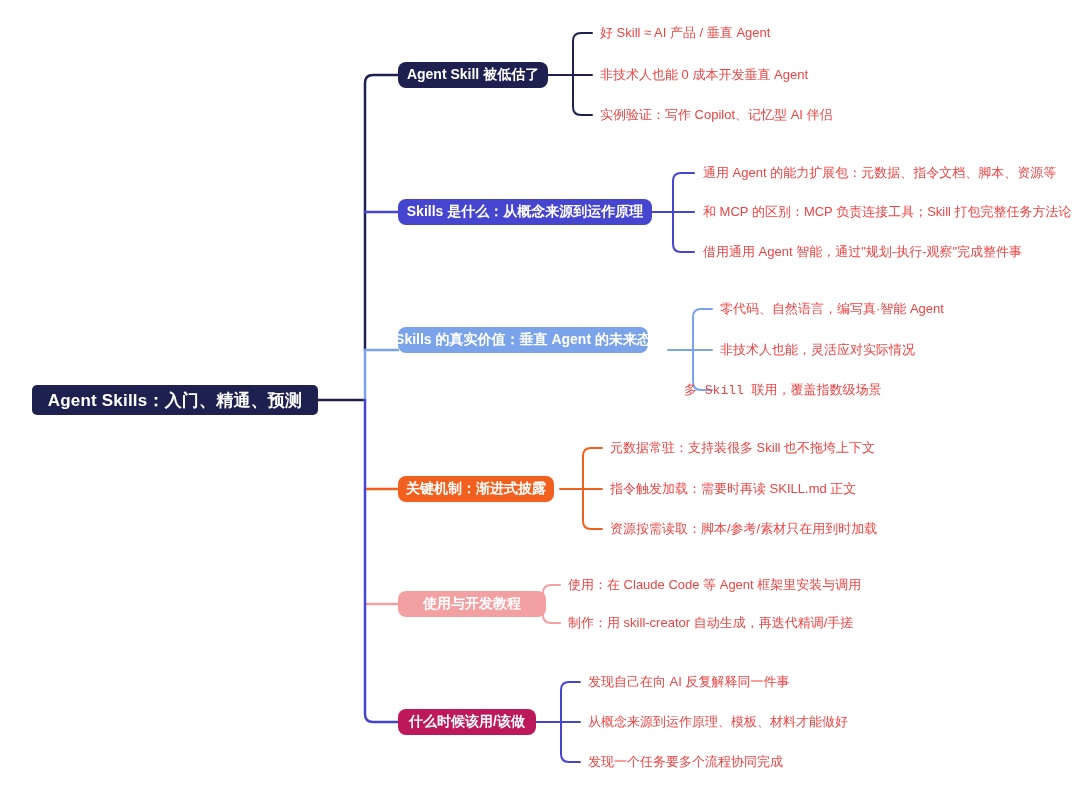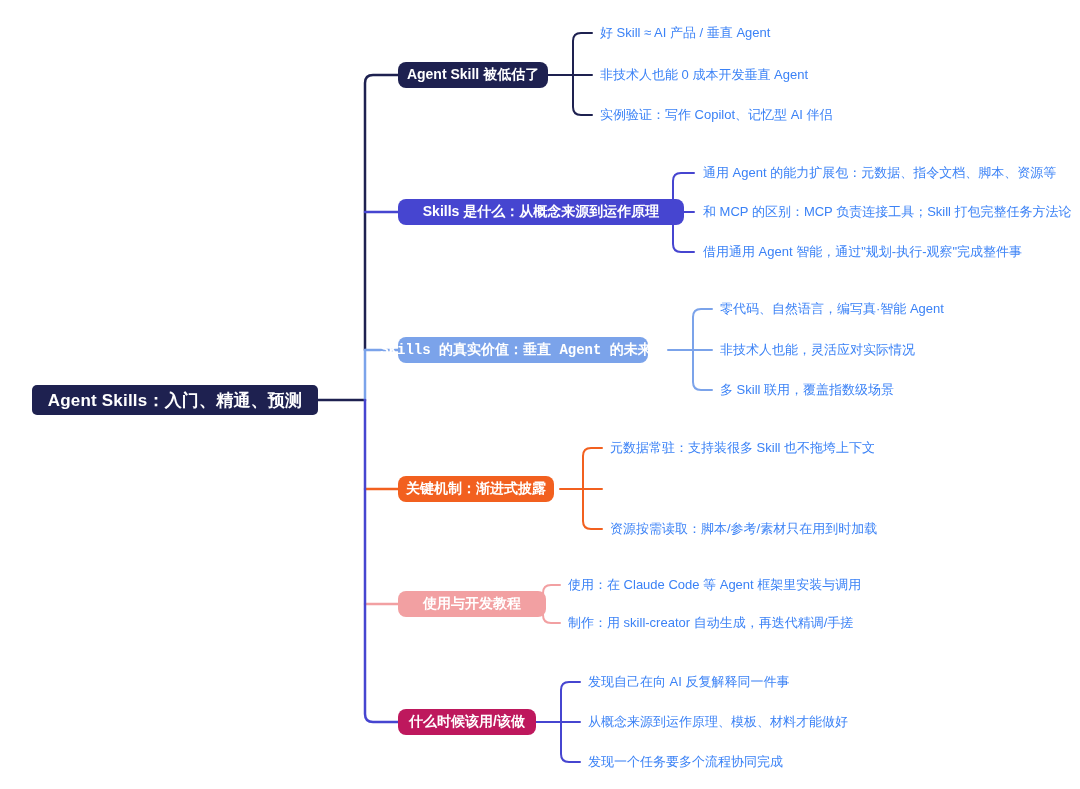--- a/index.html
+++ b/index.html
@@ -11,21 +11,21 @@
   .node{
     position:absolute;transform:translateY(-50%);
     display:flex;align-items:center;justify-content:center;
     box-sizing:border-box;white-space:nowrap;
     color:#ffffff;font-weight:bold;font-size:14px;
     height:26px;border-radius:8px;padding:0 16px;
   }
   .node.root{height:30px;font-size:17px;border-radius:5px;letter-spacing:.2px;}
   .leaf{
     position:absolute;transform:translateY(-50%);
-    white-space:nowrap;font-size:13px;color:#3b82f6;
+    white-space:nowrap;font-size:13px;color:#ef4444;
   }
 </style>
 </head>
 <body>
 
 <div class="canvas">
 
   <svg class="lines" viewBox="0 0 1080 789" fill="none" stroke-linecap="round">
 
     <path stroke-width="2.5" d="M398 75 H373 Q365 75 365 83 V350" stroke="#1e2150"></path>
@@ -51,32 +51,33 @@
     <path stroke-width="2" d="M536 722 H561 M561 722 V690 Q561 682 569 682 H580 M561 722 V754 Q561 762 569 762 H580 M561 722 H580" stroke="#4645d0"></path>
   </svg>
 
   <div class="node root" style="left: 32px; top: 400px; width: 286px; background: rgb(30, 33, 80);">Agent Skills：入门、精通、预测</div>
 
   <div class="node" style="left: 398px; top: 75px; width: 150px; background: rgb(30, 33, 80);">Agent Skill 被低估了</div>
   <div class="leaf" style="left:600px;top:33px;">好 Skill ≈ AI 产品 / 垂直 Agent</div>
   <div class="leaf" style="left:600px;top:75px;">非技术人也能 0 成本开发垂直 Agent</div>
   <div class="leaf" style="left:600px;top:115px;">实例验证：写作 Copilot、记忆型 AI 伴侣</div>
 
-  <div class="node" style="left: 398px; top: 212px; width: 286px; background: rgb(70, 69, 208);">Skills 是什么：从概念来源到运作原理</div>
+  <div class="node" style="left: 398px; top: 212px; width: 254px; background: rgb(70, 69, 208);">Skills 是什么：从概念来源到运作原理</div>
   <div class="leaf" style="left:703px;top:173px;">通用 Agent 的能力扩展包：元数据、指令文档、脚本、资源等</div>
   <div class="leaf" style="left:703px;top:212px;">和 MCP 的区别：MCP 负责连接工具；Skill 打包完整任务方法论</div>
   <div class="leaf" style="left:703px;top:252px;">借用通用 Agent 智能，通过"规划-执行-观察"完成整件事</div>
 
-  <div class="node" style="left: 398px; top: 350px; width: 250px; background: rgb(123, 163, 234); font-family: Liberation Mono, monospace;">Skills 的真实价值：垂直 Agent 的未来态</div>
+  <div class="node" style="left: 398px; top: 340px; width: 250px; background: rgb(123, 163, 234);">Skills 的真实价值：垂直 Agent 的未来态</div>
   <div class="leaf" style="left:720px;top:309px;">零代码、自然语言，编写真·智能 Agent</div>
   <div class="leaf" style="left:720px;top:350px;">非技术人也能，灵活应对实际情况</div>
-  <div class="leaf" style="left:720px;top:390px;">多 Skill 联用，覆盖指数级场景</div>
+  <div class="leaf" style="left:684px;top:390px;font-family:Liberation Mono, monospace;">多 Skill 联用，覆盖指数级场景</div>
 
   <div class="node" style="left: 398px; top: 489px; width: 156px; background: rgb(242, 96, 31);">关键机制：渐进式披露</div>
   <div class="leaf" style="left:610px;top:448px;">元数据常驻：支持装很多 Skill 也不拖垮上下文</div>
+  <div class="leaf" style="left:610px;top:489px;">指令触发加载：需要时再读 SKILL.md 正文</div>
   <div class="leaf" style="left:610px;top:529px;">资源按需读取：脚本/参考/素材只在用到时加载</div>
 
   <div class="node" style="left: 398px; top: 604px; width: 148px; background: rgb(242, 160, 162);">使用与开发教程</div>
   <div class="leaf" style="left:568px;top:585px;">使用：在 Claude Code 等 Agent 框架里安装与调用</div>
   <div class="leaf" style="left:568px;top:623px;">制作：用 skill-creator 自动生成，再迭代精调/手搓</div>
 
   <div class="node" style="left: 398px; top: 722px; width: 138px; background: #be185d;">什么时候该用/该做</div>
   <div class="leaf" style="left:588px;top:682px;">发现自己在向 AI 反复解释同一件事</div>
   <div class="leaf" style="left:588px;top:722px;">从概念来源到运作原理、模板、材料才能做好</div>
   <div class="leaf" style="left:588px;top:762px;">发现一个任务要多个流程协同完成</div>

